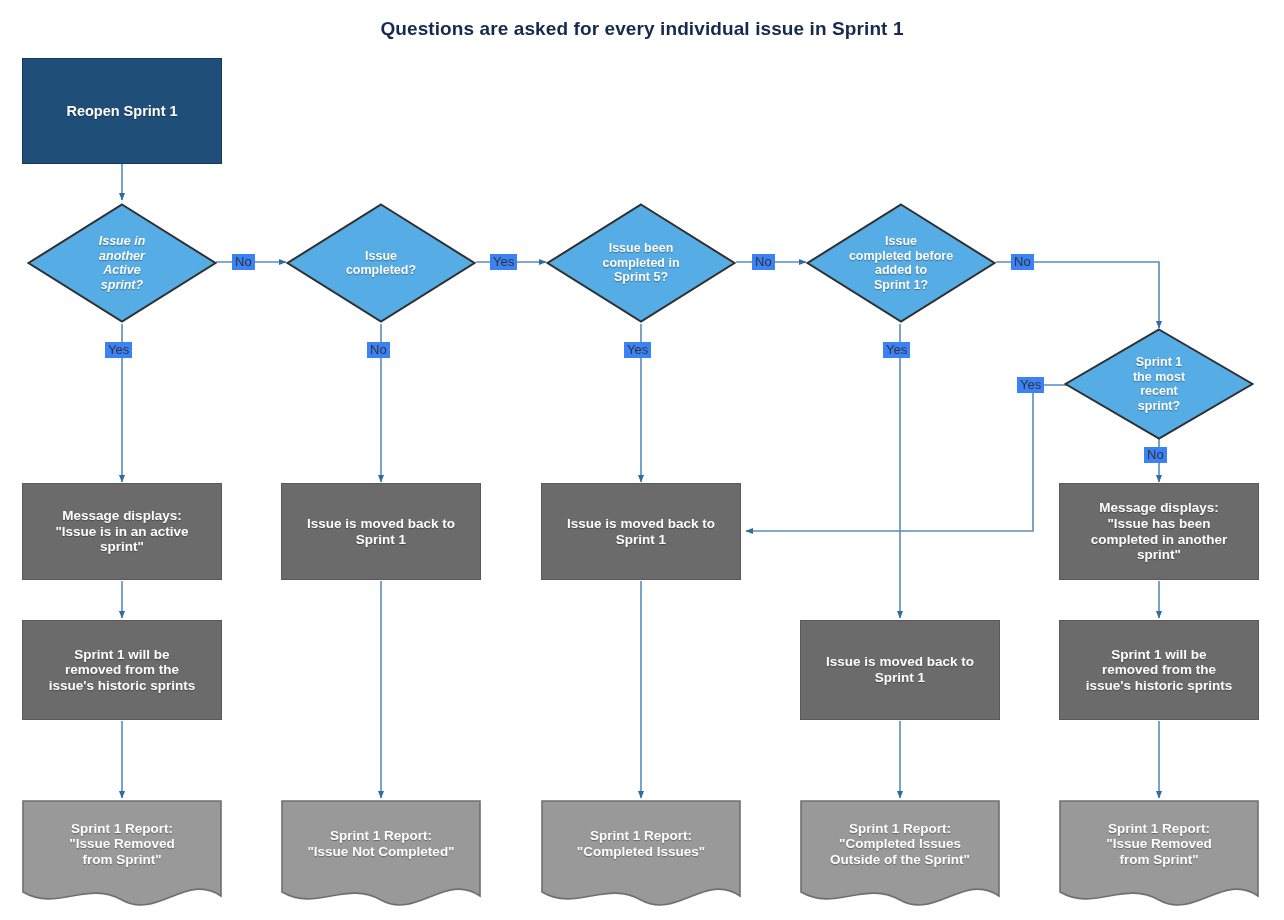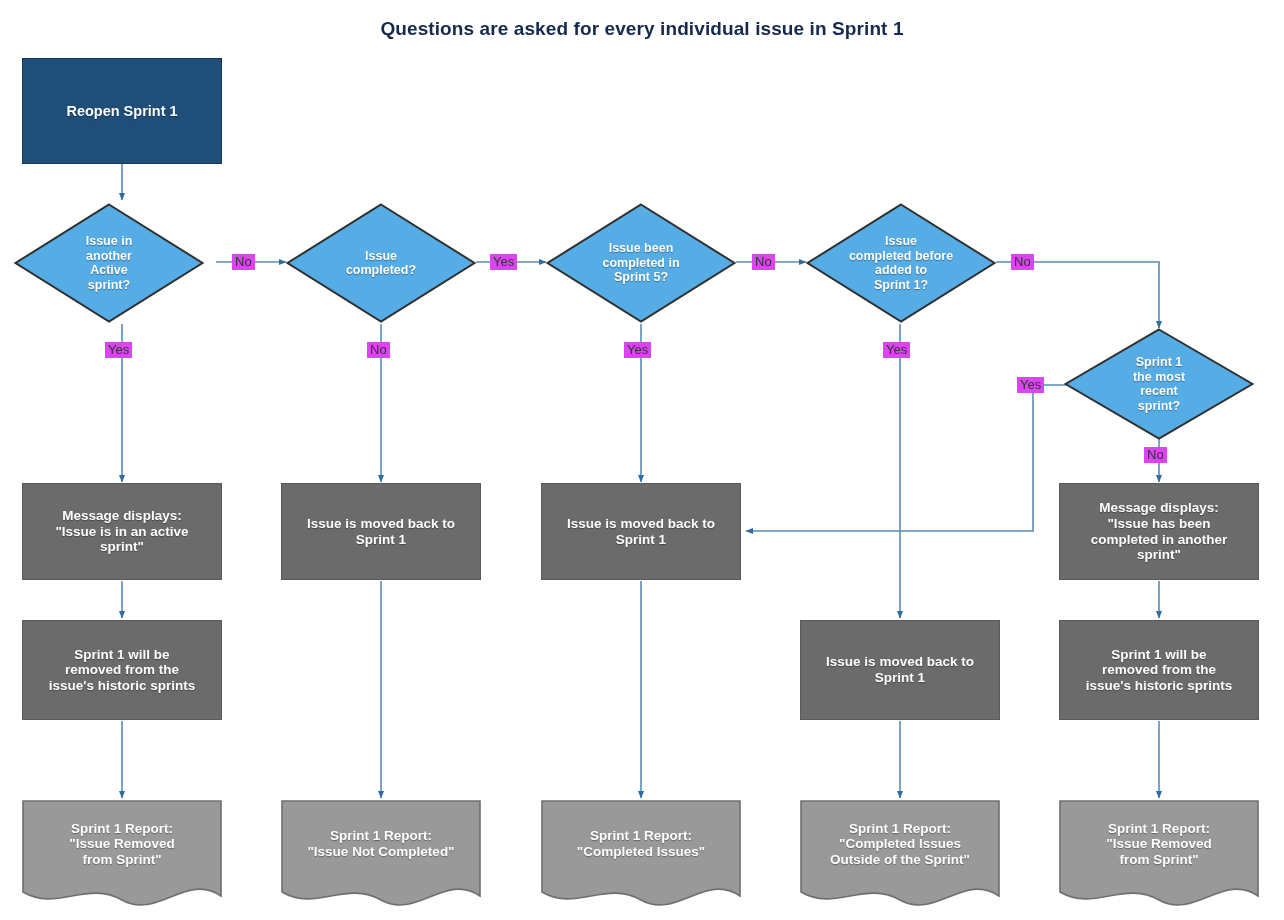--- a/index.html
+++ b/index.html
@@ -43,21 +43,21 @@
   .process .lbl{font-size:13.5px;}
 
   
   .doc{background:transparent;}
   .doc .dshape{position:absolute;left:0;top:0;width:100%;height:100%;}
   .doc .lbl{position:relative;z-index:2;font-size:13.5px;}
 
   
   .edgelbl{
     position:absolute;font-size:13px;color:#333333;
-    font-weight:normal;background:#d946ef;
+    font-weight:normal;background:#3b82f6;
     padding:0 3px;line-height:16px;white-space:nowrap;
   }
 </style>
 </head>
 <body>
 
 <div id="canvas">
 
   <div class="title">Questions are asked for every individual issue in Sprint 1</div>
 
@@ -104,21 +104,21 @@
       <path d="M900,721 L900,798"></path>
 
       <path d="M1159,721 L1159,798"></path>
     </g>
   </svg>
 
   <div class="node start" style="left:22px;top:58px;width:200px;height:106px;">
     <div class="lbl">Reopen Sprint 1</div>
   </div>
 
-  <div class="node diamond" style="left:14px;top:203px;width:190px;height:120px;">
+  <div class="node diamond" style="left:27px;top:203px;width:190px;height:120px;font-style:italic;">
     <svg class="dshape" viewBox="0 0 190 120" preserveAspectRatio="none">
       <polygon points="95,1.5 188.5,60 95,118.5 1.5,60" fill="#56ace4" stroke="#2f2f2f" stroke-width="2"></polygon>
     </svg>
     <div class="lbl">Issue in
 another
 Active
 sprint?</div>
   </div>
 
   <div class="node diamond" style="left:286px;top:203px;width:190px;height:120px;">

